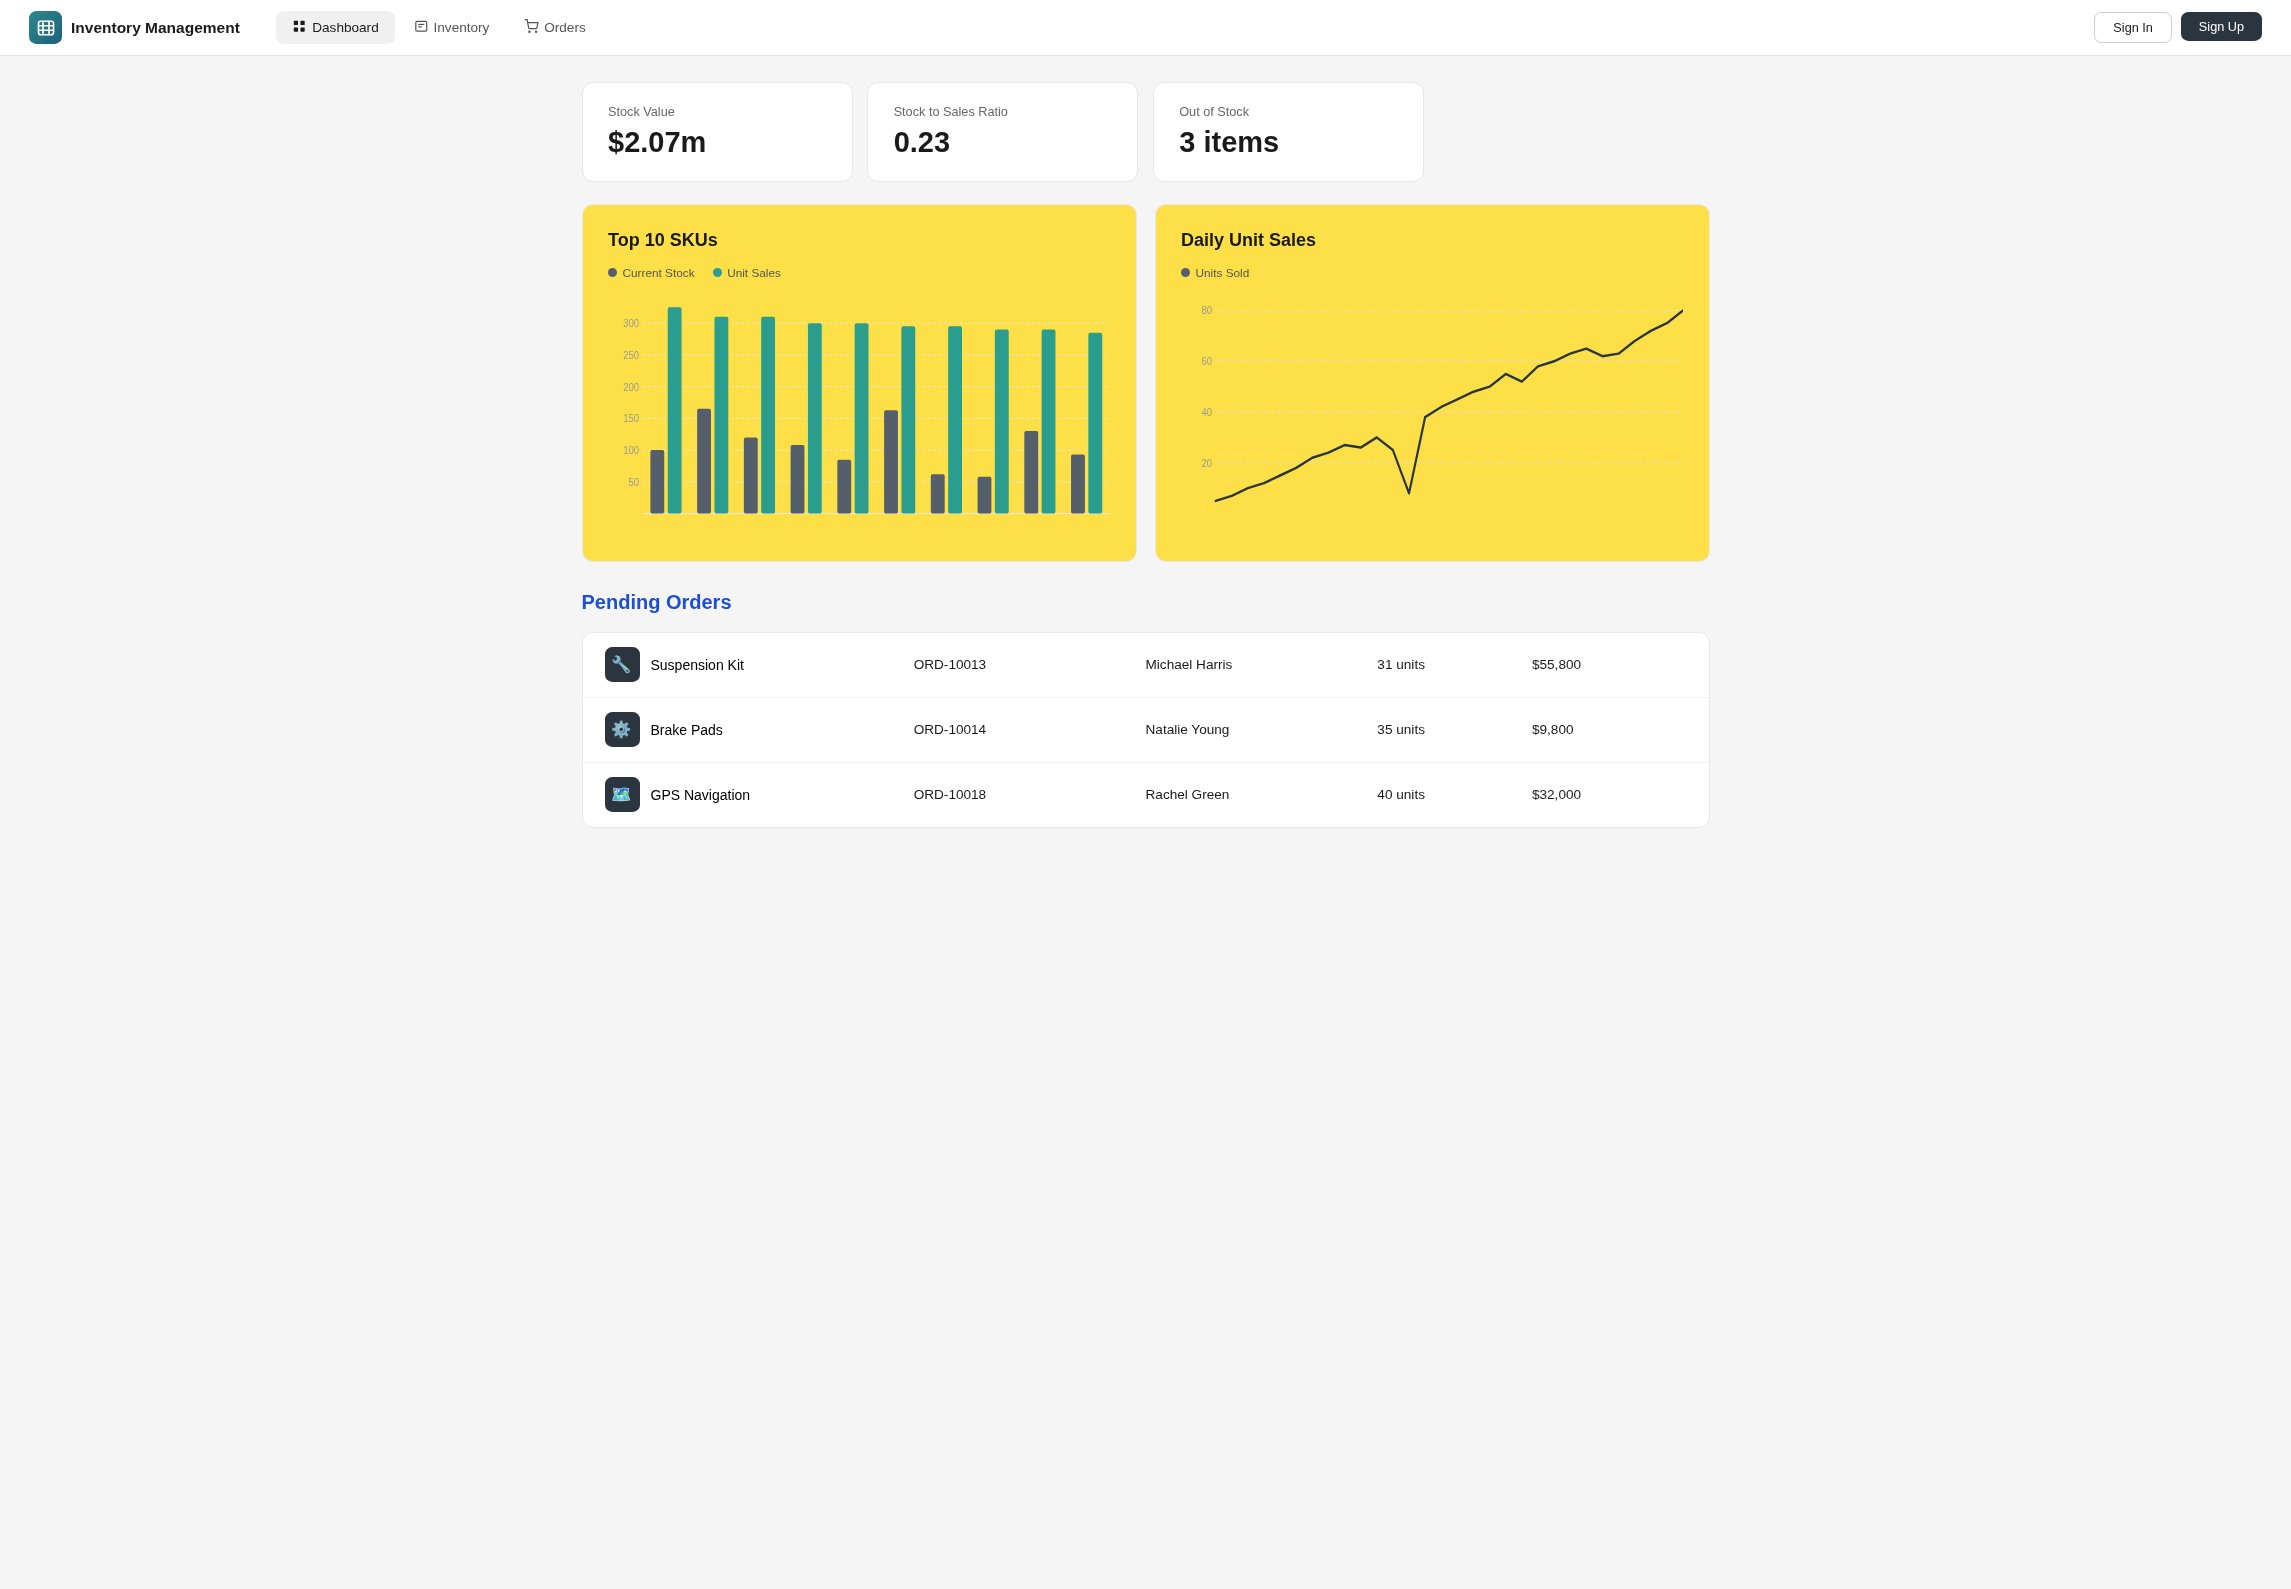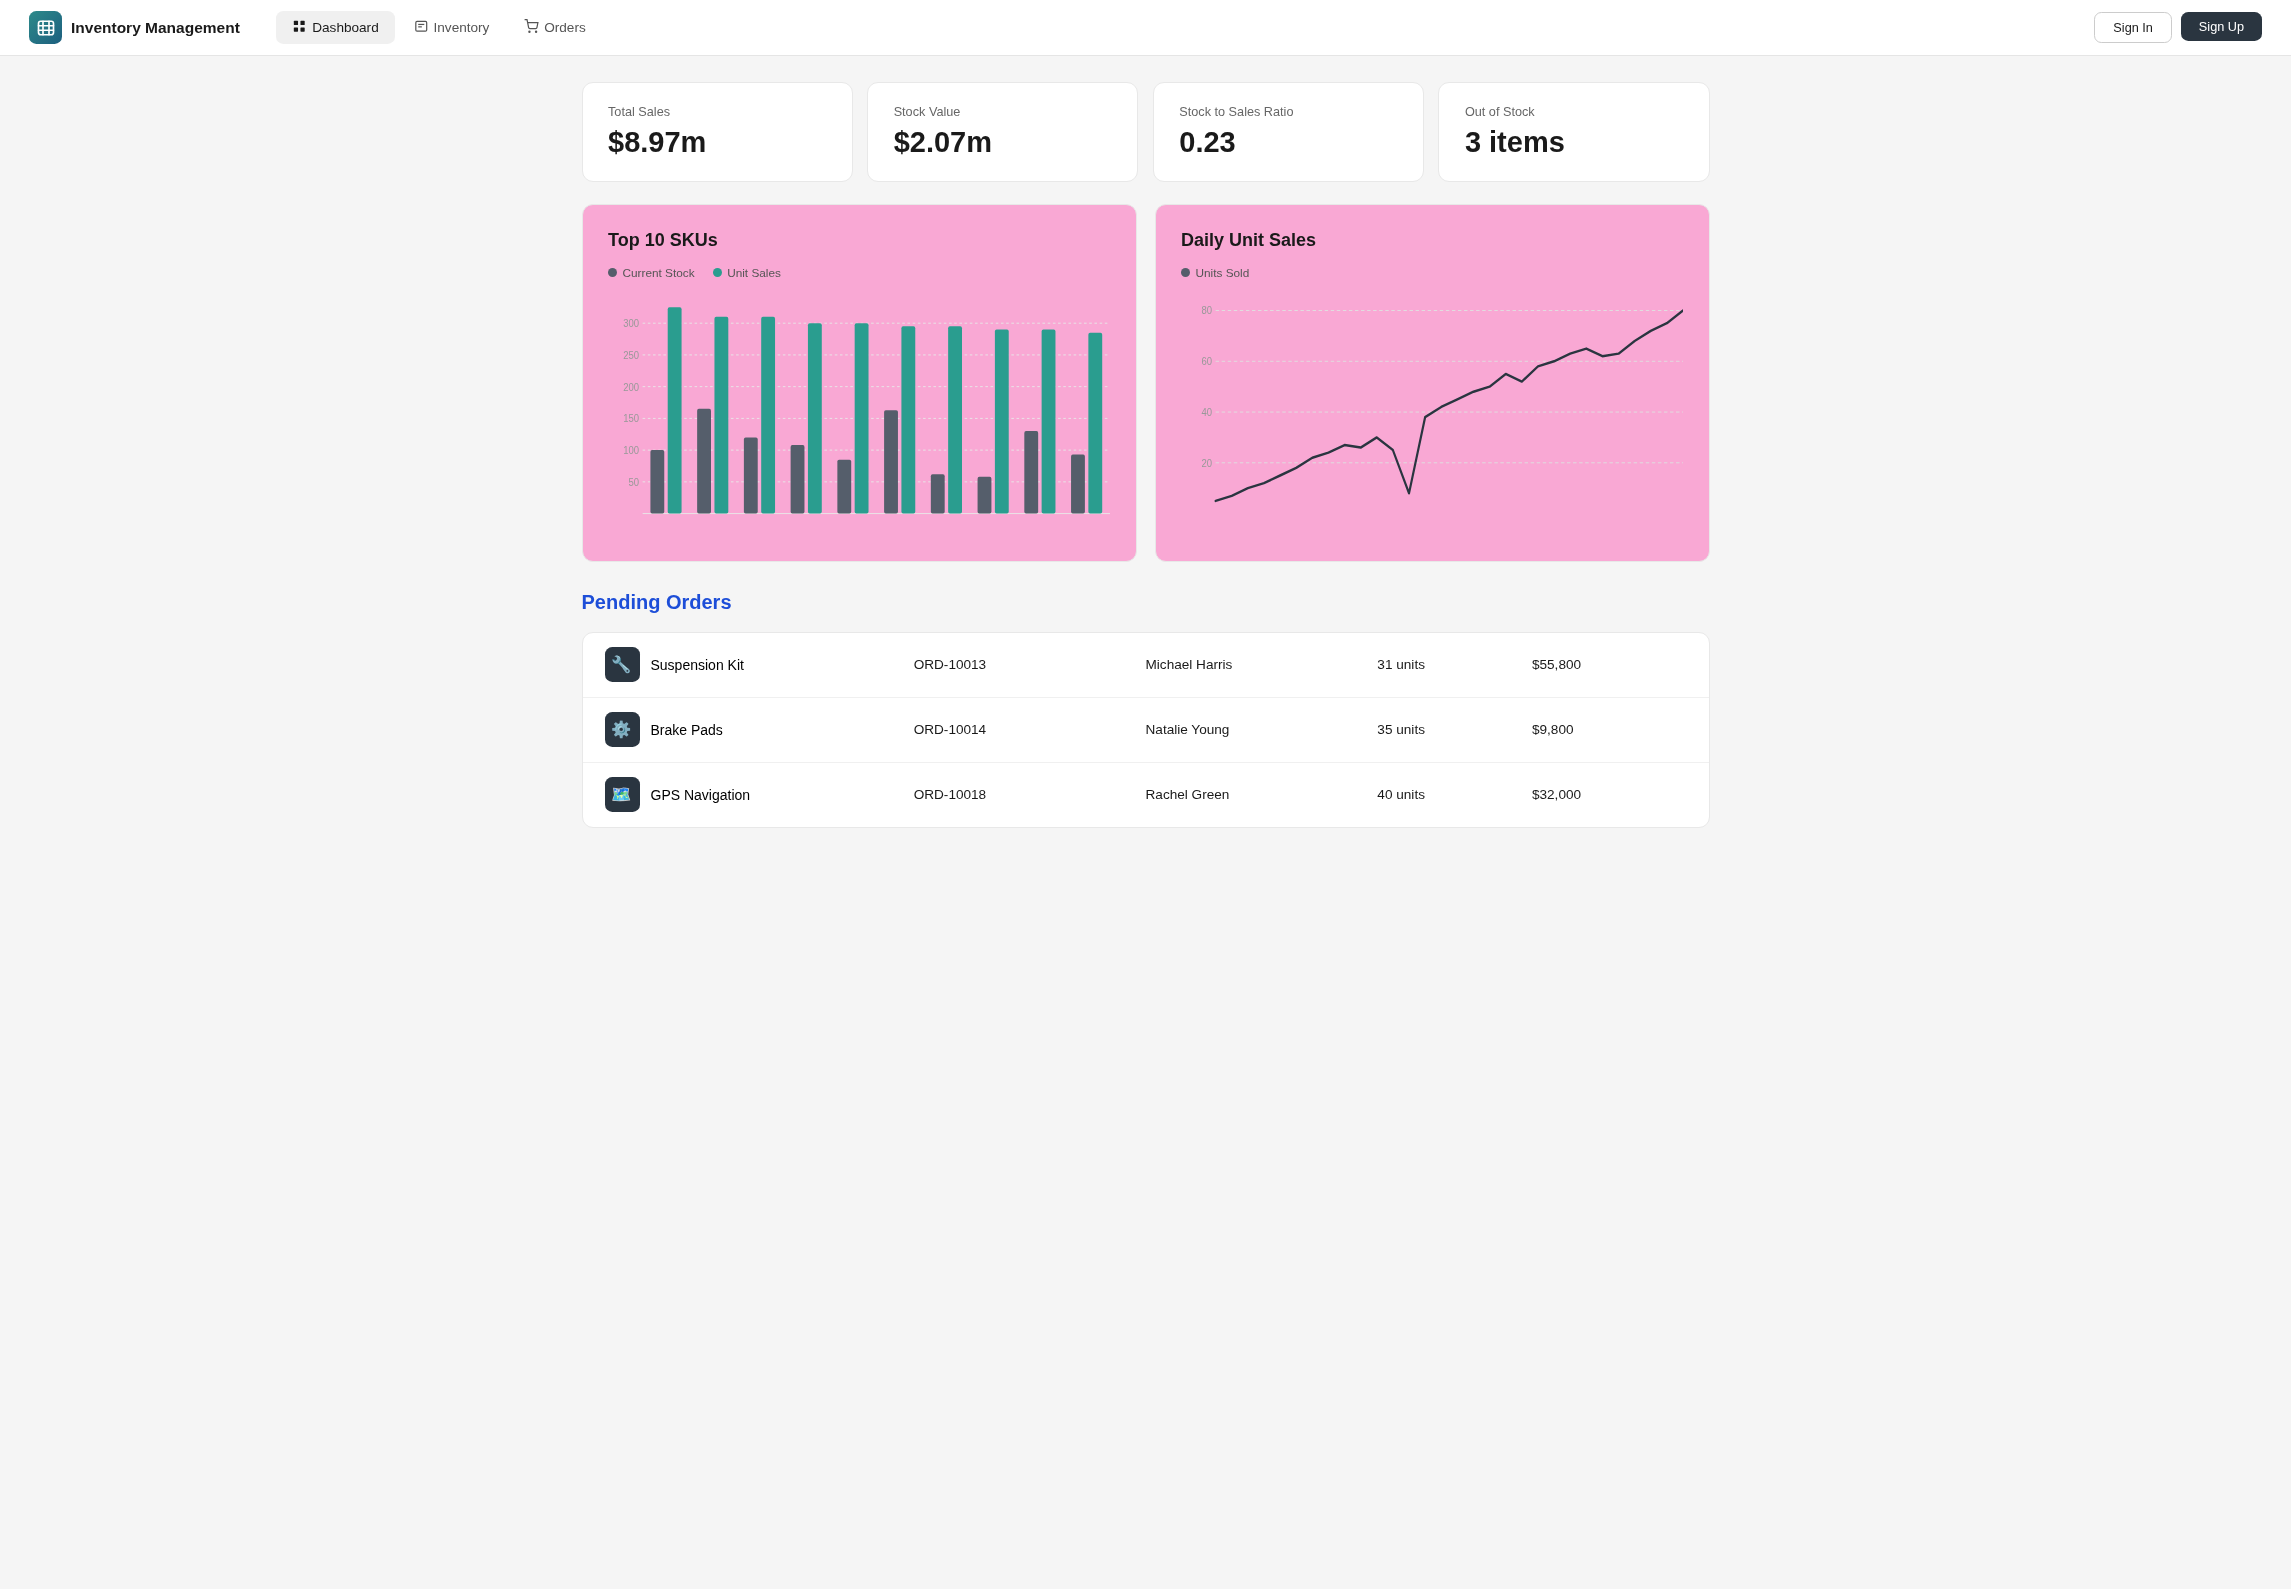--- a/index.html
+++ b/index.html
@@ -43,21 +43,21 @@
     .stat-card {
       background: #fff; border-radius: 11px; border: 0.9px solid #e8e8e8;
       padding: 22px 25.5px;
     }
     .stat-label { font-size: 12.7px; color: #666; margin-bottom: 7.3px; font-weight: 400; }
     .stat-value { font-size: 29px; font-weight: 700; color: #1a1a1a; }
 
     
     .charts-row { display: grid; grid-template-columns: 1fr 1fr; gap: 18px; margin-bottom: 29px; }
     .chart-card {
-      background: #f9a8d4; border-radius: 11px; border: 0.9px solid #e8e8e8;
+      background: #fde047; border-radius: 11px; border: 0.9px solid #e8e8e8;
       padding: 25.5px 25.5px 18px;
     }
     .chart-title { font-size: 18px; font-weight: 700; margin-bottom: 14.5px; color: #1a1a1a; }
     .chart-legend { display: flex; gap: 18px; margin-bottom: 8px; }
     .legend-item { display: flex; align-items: center; gap: 5.5px; font-size: 11.8px; color: #555; }
     .legend-dot { width: 9px; height: 9px; border-radius: 50%; }
 
     
     .bar-chart-container { position: relative; height: 255px; }
     .bar-chart-svg { width: 100%; height: 100%; }
@@ -137,24 +137,20 @@
 
   <div class="nav-actions">
     <button class="btn-signin">Sign In</button>
     <button class="btn-signup">Sign Up</button>
   </div>
 </nav>
 
 <div class="main">
 
   <div class="stats-grid">
-    <div class="stat-card">
-      <div class="stat-label">Total Sales</div>
-      <div class="stat-value">$8.97m</div>
-    </div>
     <div class="stat-card">
       <div class="stat-label">Stock Value</div>
       <div class="stat-value">$2.07m</div>
     </div>
     <div class="stat-card">
       <div class="stat-label">Stock to Sales Ratio</div>
       <div class="stat-value">0.23</div>
     </div>
     <div class="stat-card">
       <div class="stat-label">Out of Stock</div>

